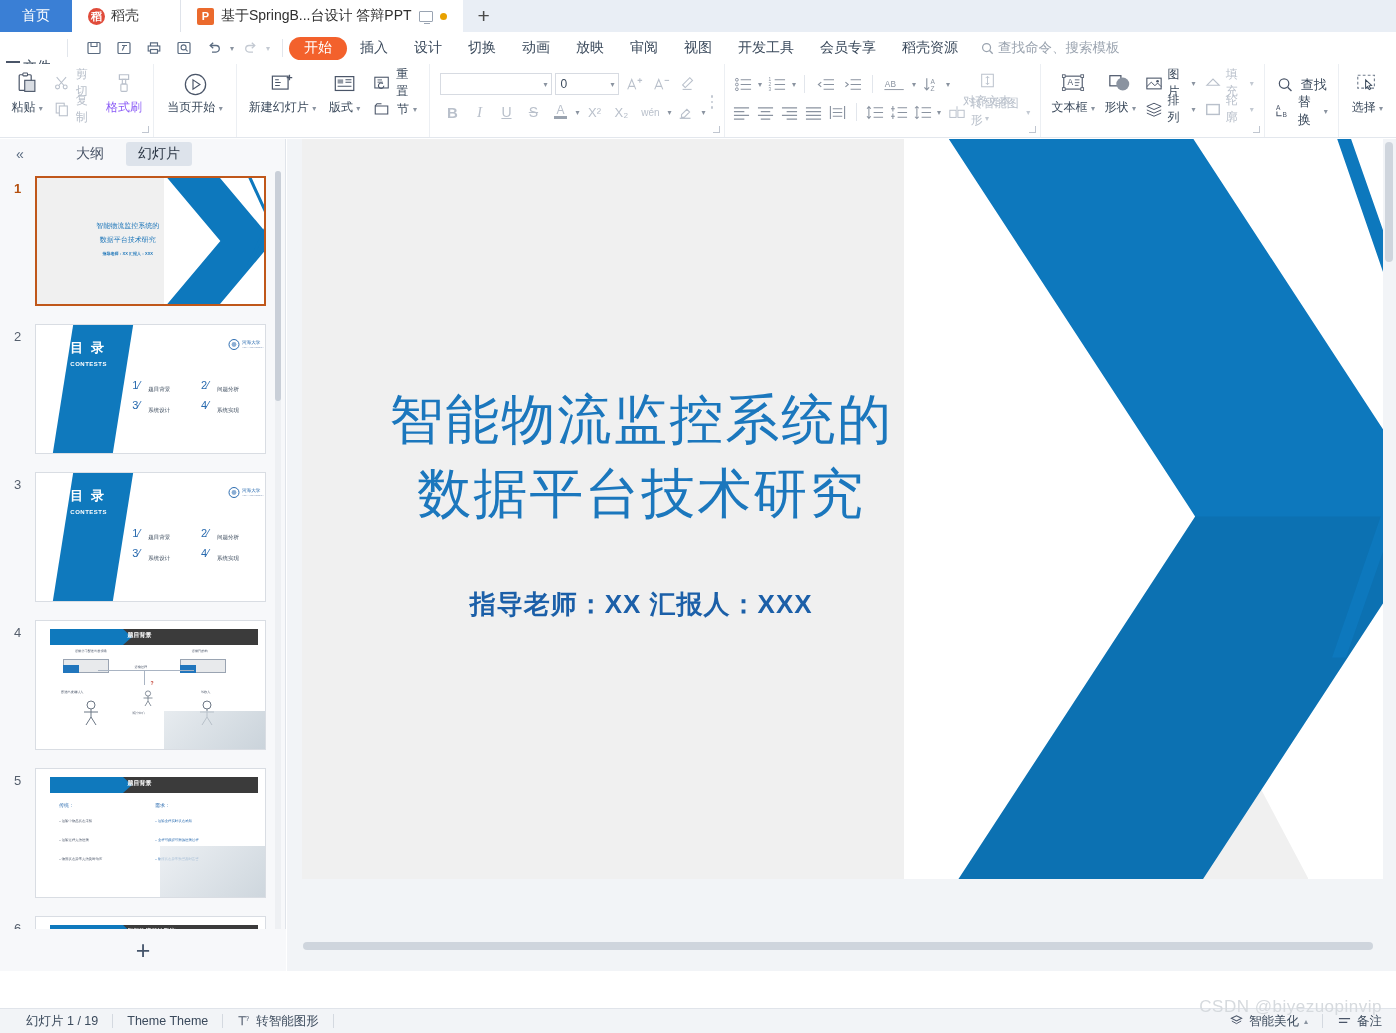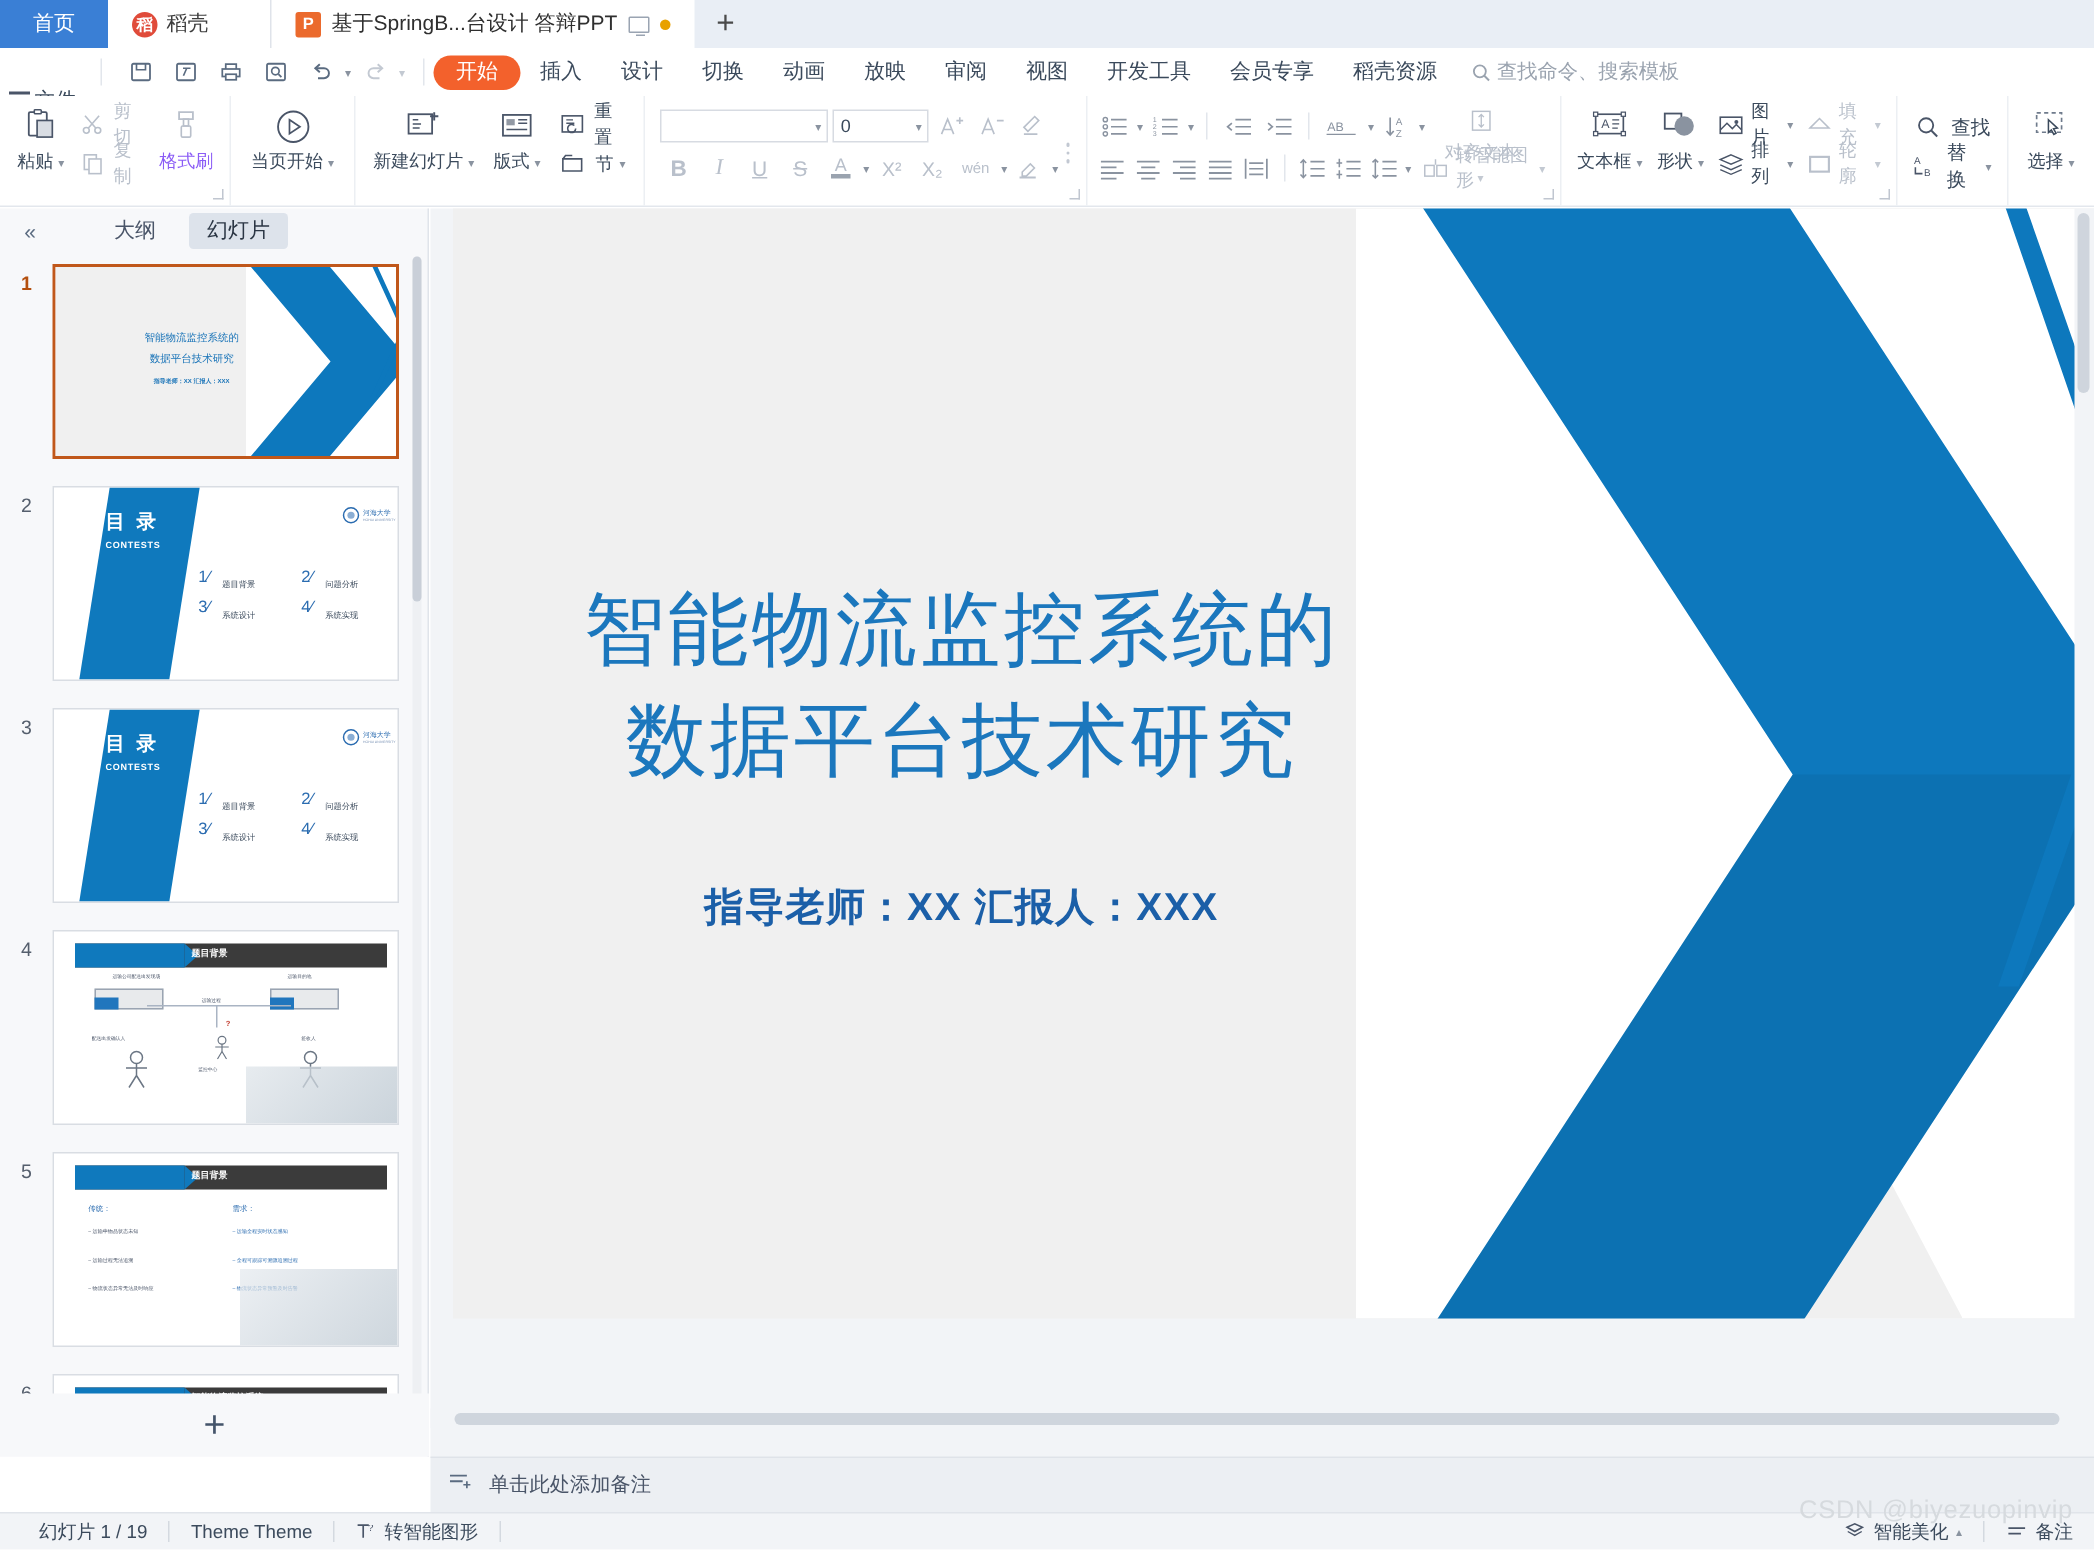--- a/index.html
+++ b/index.html
@@ -887,29 +887,20 @@
         <div>数据平台技术研究</div>
       </div>
       <div class="slide-sub">指导老师：XX  汇报人：XXX</div>
     </div>
     <div class="vscroll-track"></div>
     <div class="vscroll"></div>
     <div class="hscroll-track"></div>
     <div class="hscroll"></div>
   </div>
 
-  <div class="notesbar">
-    <span>
-      <svg width="17" height="15" viewBox="0 0 18 16">
-          <path d="M1 4h12M1 8h9" stroke="#5a6b80" stroke-width="1.3"></path>
-          <path d="M13 8v5M10.5 10.5h5" stroke="#5a6b80" stroke-width="1.2"></path>
-        </svg>
-    </span>
-    <span class="notes-ph">单击此处添加备注</span>
-  </div>
 
   <div class="statusbar">
     <span class="sb-left-pad"></span>
     <span class="sb-item">幻灯片 1 / 19</span>
     <span class="sb-sep"></span>
     <span class="sb-item">Theme Theme</span>
     <span class="sb-sep"></span>
     <span class="sb-item">
       <svg width="14" height="14" viewBox="0 0 15 15">
           <path d="M1.5 3h8M5.5 3v9" stroke="#4a5568" stroke-width="1.2"></path>

